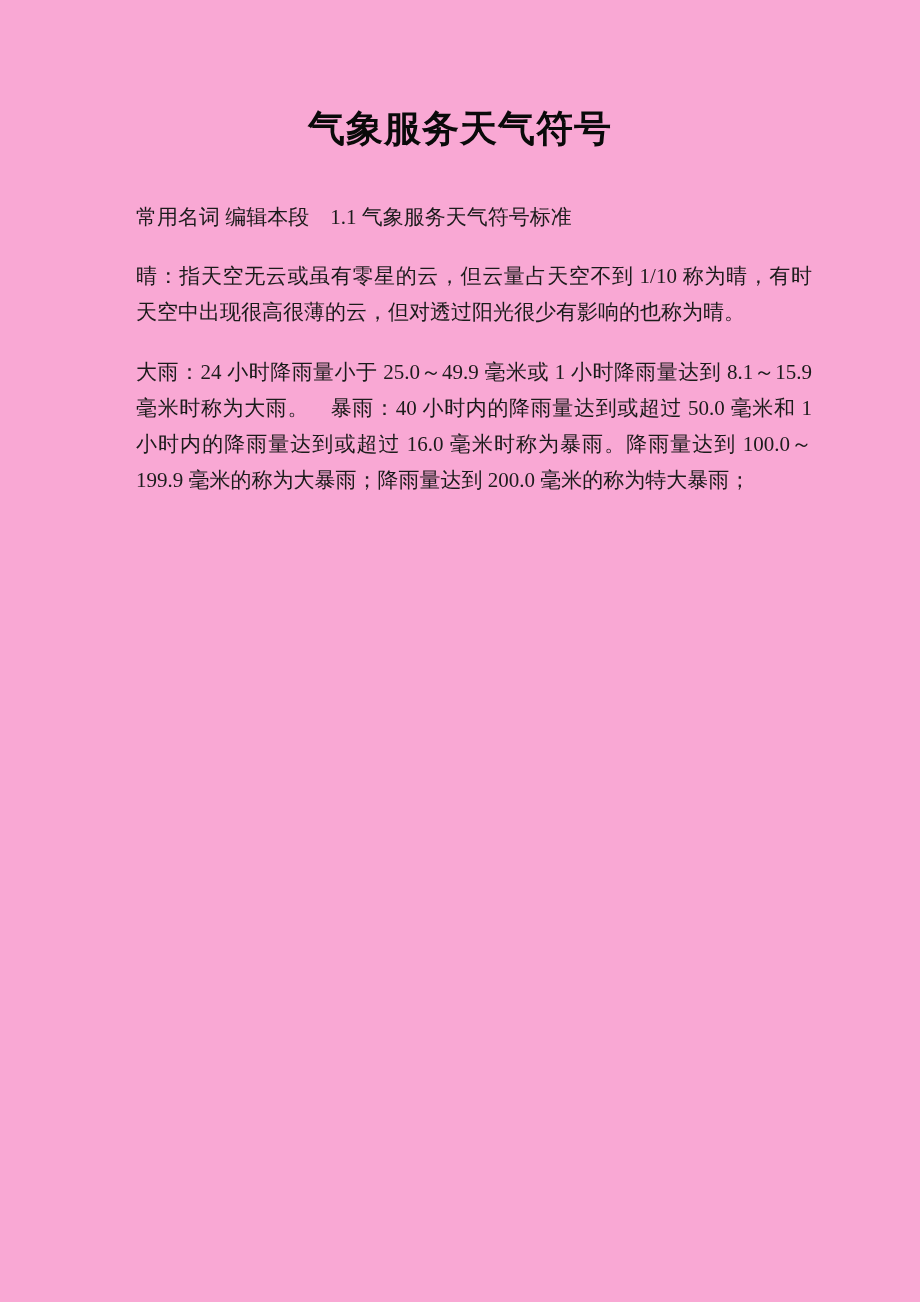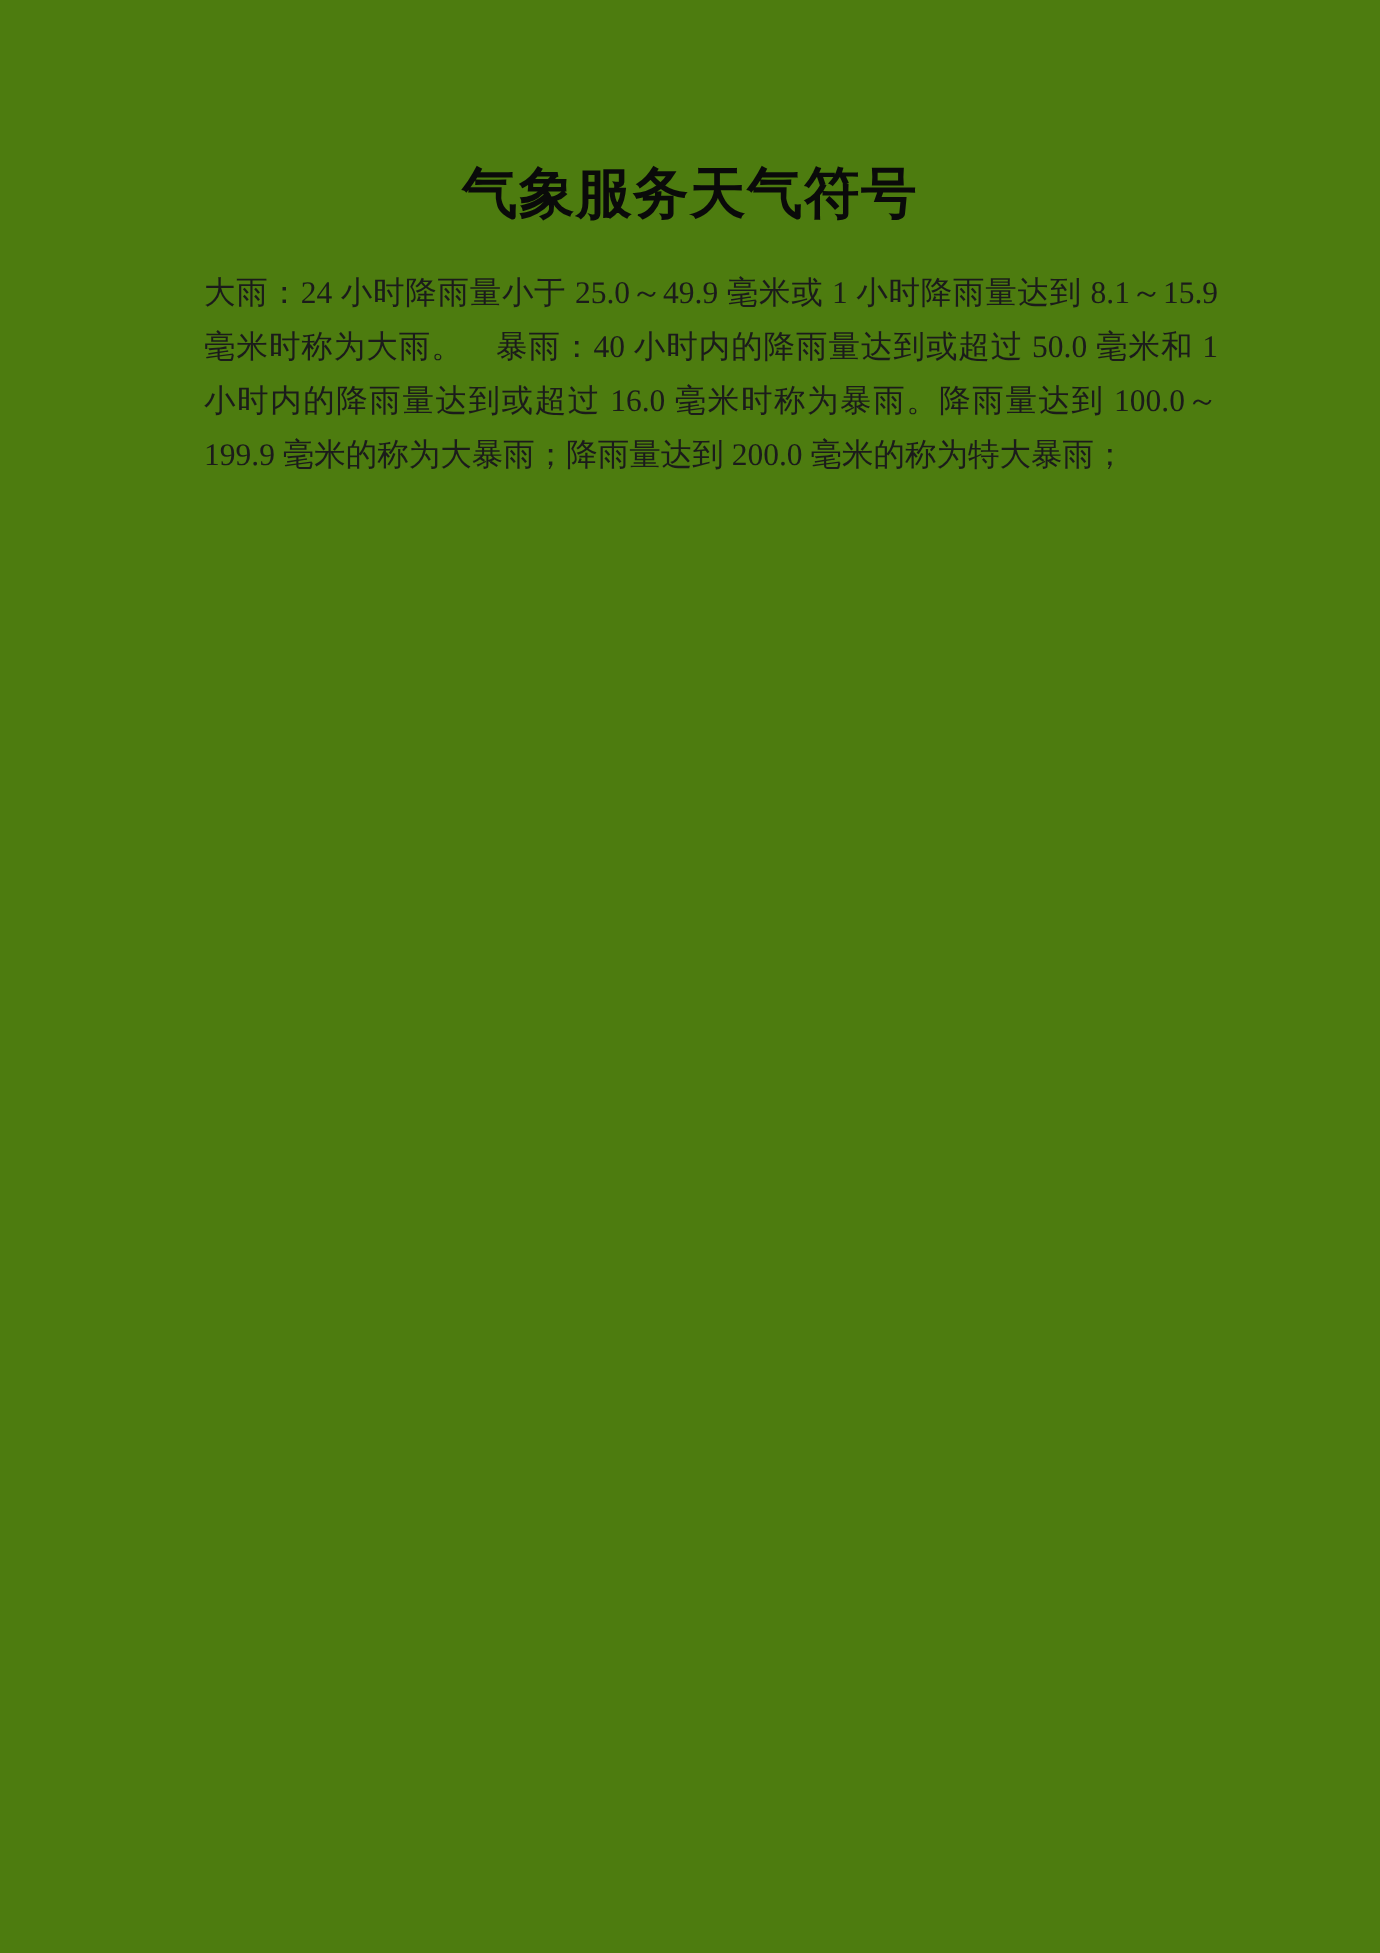--- a/index.html
+++ b/index.html
@@ -12,21 +12,21 @@
     height: 1302px;
     overflow: hidden;
     color: #1b1b1b;
     font-family: "Liberation Serif", "DejaVu Serif", serif;
   }
   .doc-page {
     box-sizing: border-box;
     width: 920px;
     height: 1302px;
     padding-top: 105px;
-    background: #4d7c0f;
+    background: #f9a8d4;
   }
   .doc-title {
     margin: 0;
     text-align: center;
     font-family: "Liberation Sans", "DejaVu Sans", sans-serif;
     font-weight: bold;
     font-size: 37px;
     line-height: 48px;
     letter-spacing: 1px;
     color: #0a0a0a;
@@ -51,21 +51,23 @@
     color: #1b1b1b;
   }
 </style>
 </head>
 <body>
 
 <div class="doc-page">
   <h1 class="doc-title">气象服务天气符号</h1>
 
   <div class="doc-body">
+    <p class="doc-intro">常用名词 编辑本段　1.1 气象服务天气符号标准</p>
 
+    <p class="doc-para">晴：指天空无云或虽有零星的云，但云量占天空不到 1/10 称为晴，有时天空中出现很高很薄的云，但对透过阳光很少有影响的也称为晴。</p>
 
 
 
 
 
     <p class="doc-para">大雨：24 小时降雨量小于 25.0～49.9 毫米或 1 小时降雨量达到 8.1～15.9 毫米时称为大雨。　暴雨：40 小时内的降雨量达到或超过 50.0 毫米和 1 小时内的降雨量达到或超过 16.0 毫米时称为暴雨。降雨量达到 100.0～199.9 毫米的称为大暴雨；降雨量达到 200.0 毫米的称为特大暴雨；</p>
 
   </div>
 </div>
 

